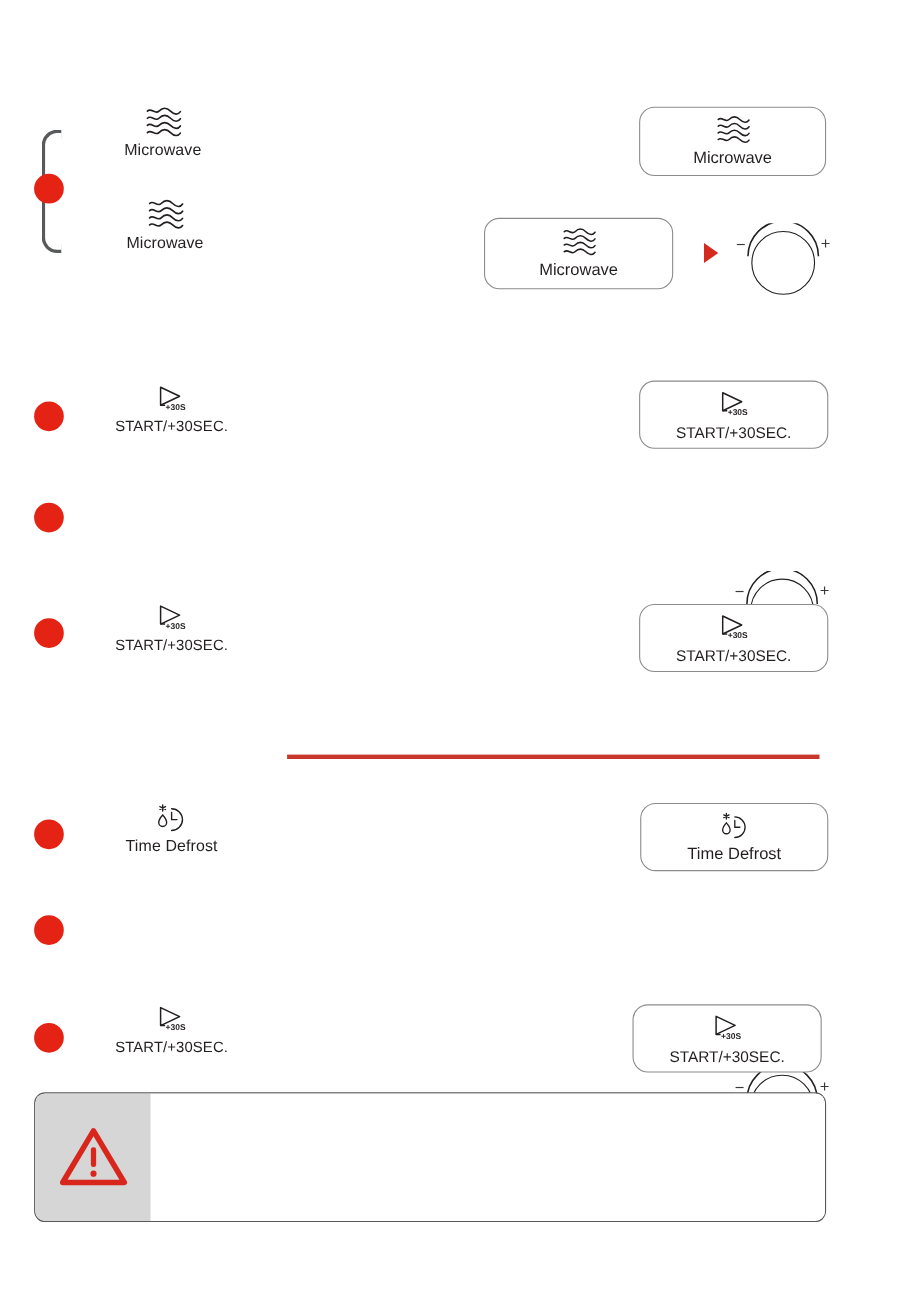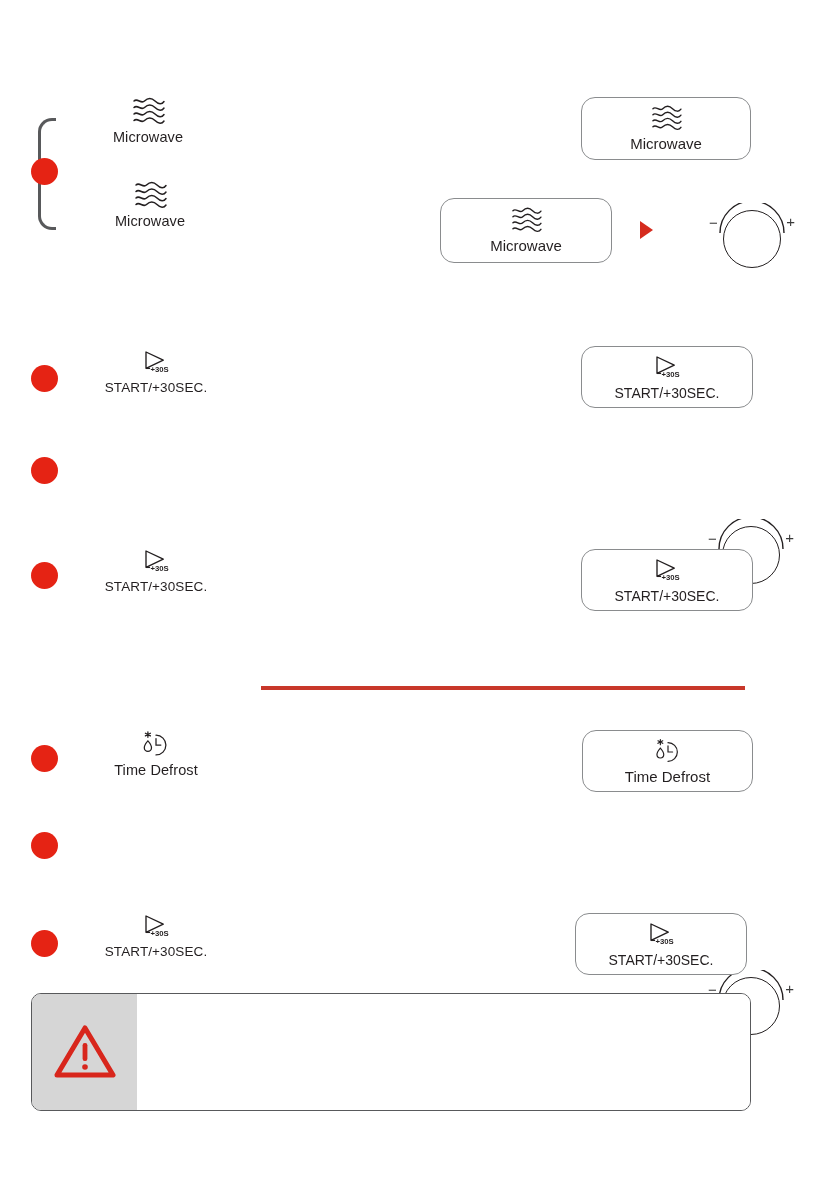--- a/index.html
+++ b/index.html
@@ -9,21 +9,21 @@
   }
   body {
     width: 823px;
     height: 1191px;
     position: relative;
     font-family: "Liberation Sans", sans-serif;
     color: #231f20;
     overflow: hidden;
   }
 
-  .page { position: absolute; inset: 0; padding-left: 40px; }
+  .page { position: absolute; inset: 0; }
 
   
   .abs { position: absolute; }
 
   
   .bullet {
     width: 27px;
     height: 27px;
     border-radius: 50%;
     background: #e52314;

